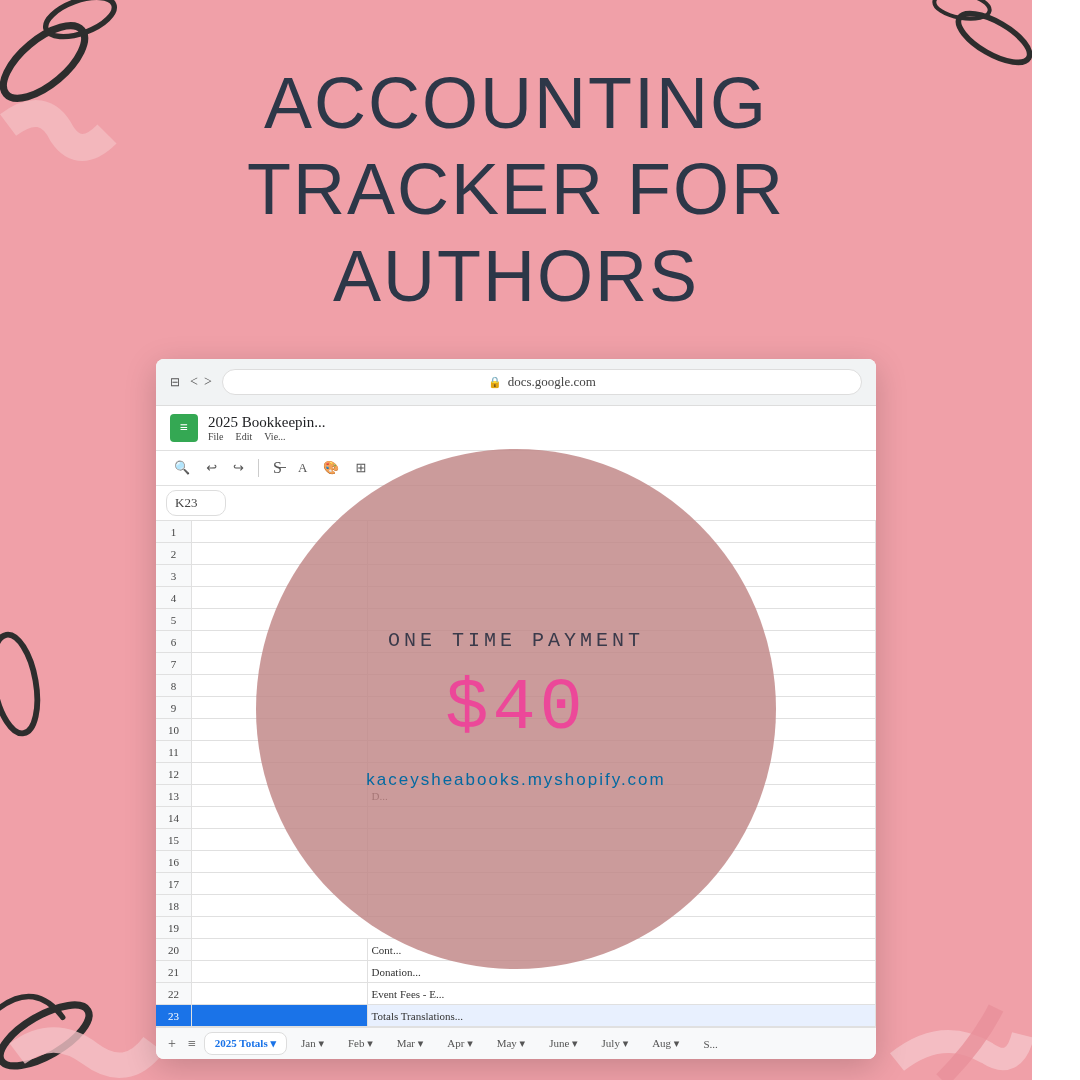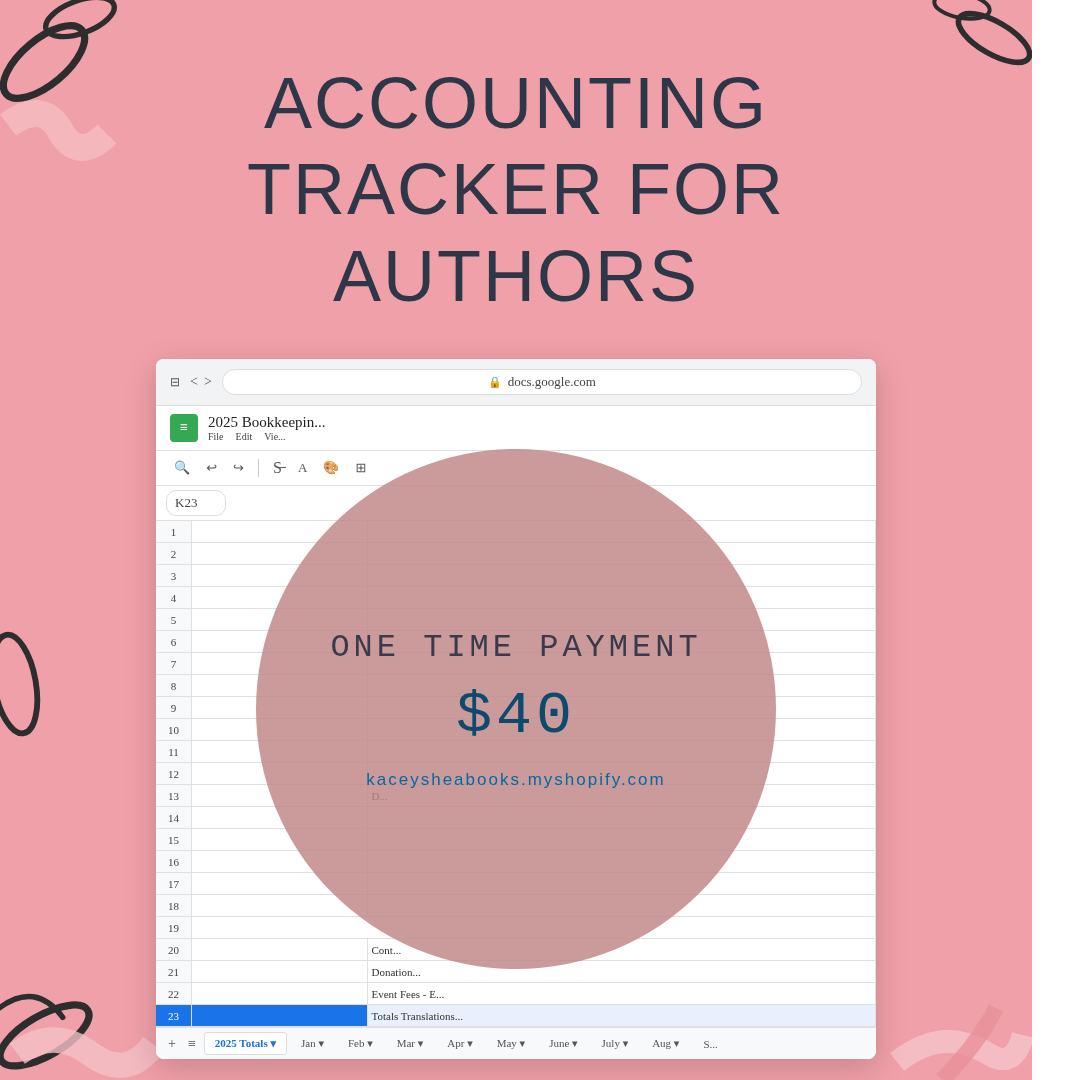--- a/index.html
+++ b/index.html
@@ -292,21 +292,21 @@
     }
 
     .tab-btn {
       color: #555;
       font-size: 14px;
       padding: 0 4px;
     }
 
     .sheet-tab {
       padding: 4px 10px;
-      border-radius: 3px;
+      border-radius: 8px;
       color: #555;
       font-size: 11px;
       white-space: nowrap;
     }
 
     .sheet-tab.active {
       background: white;
       color: #1a73e8;
       font-weight: bold;
       border: 1px solid #ddd;
@@ -324,33 +324,33 @@
       transform: translate(-50%, -50%);
       display: flex;
       flex-direction: column;
       align-items: center;
       justify-content: center;
       z-index: 10;
     }
 
     .overlay-payment-label {
       font-family: 'Courier New', monospace;
-      font-size: 32px;
+      font-size: 20px;
       letter-spacing: 4px;
       color: #3a3a4a;
       text-transform: uppercase;
       text-align: center;
       margin-bottom: 16px;
     }
 
     .overlay-price {
       font-family: 'Courier New', monospace;
-      font-size: 60px;
+      font-size: 72px;
       letter-spacing: 4px;
-      color: #0c4a6e;
+      color: #ec4899;
       margin-bottom: 20px;
     }
 
     .overlay-url {
       font-family: Liberation Sans, sans-serif;
       font-size: 17px;
       letter-spacing: 2px;
       color: #0369a1;
       text-align: right;
     }

